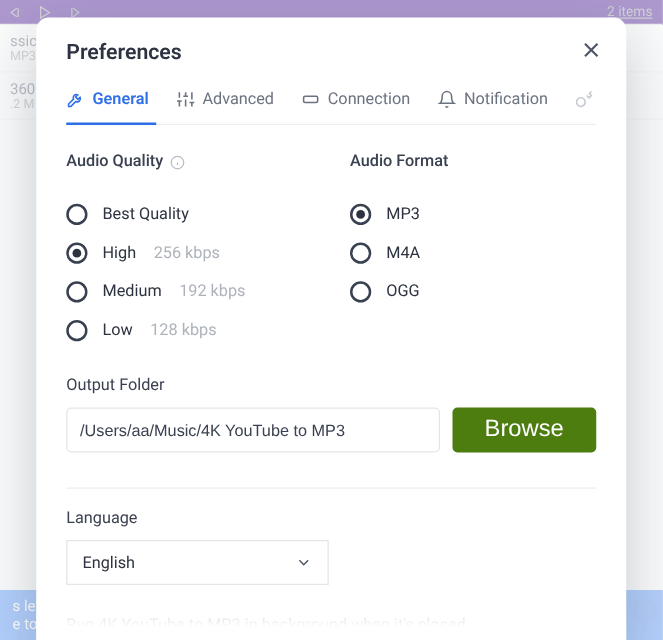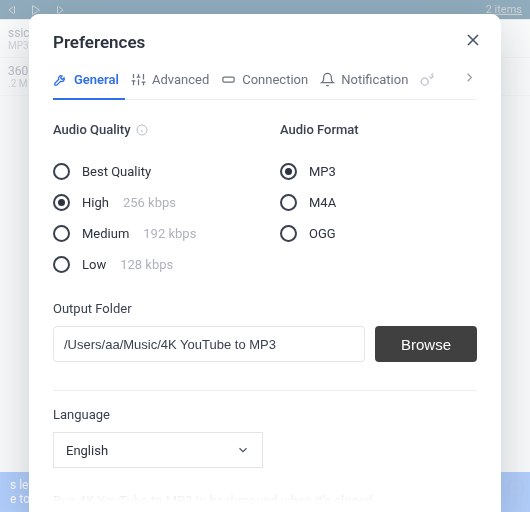--- a/index.html
+++ b/index.html
@@ -1,47 +1,47 @@
 <!DOCTYPE html>
 <html><head>
 <meta charset="utf-8">
 <style>
   * { box-sizing: border-box; margin: 0; padding: 0; }
   html, body { width: 530px; height: 512px; overflow: hidden; font-family: -apple-system, BlinkMacSystemFont, "Segoe UI", Roboto, sans-serif; }
   .bg { position: absolute; inset: 0; background: #f4f5f7; }
-  .bg-toolbar { position: absolute; top: 0; left: 0; right: 0; height: 20px; background: #0c4a6e; border-bottom: 1px solid #d8dadd; display:flex; align-items:center; padding:0 8px; color:#9aa0a8; font-size:11px;text-decoration:underline;}
+  .bg-toolbar { position: absolute; top: 0; left: 0; right: 0; height: 20px; background: #4c1d95; border-bottom: 1px solid #d8dadd; display:flex; align-items:center; padding:0 8px; color:#9aa0a8; font-size:11px;text-decoration:underline;}
   .bg-toolbar .spacer{flex:1}
   .bg-list { position:absolute; top:20px; left:0; right:0; bottom:0; font-size:12px; color:#6b7280;}
   .bg-row { padding:6px 8px; border-bottom:1px solid #e8eaec;}
   .bg-row .sub{font-size:10px; color:#a0a5ad;}
   .bg-banner { position:absolute; left:0; right:0; bottom:0; height:40px; background:#4e8ef7; color:#fff; font-size:12px; display:flex; align-items:center; padding:0 10px; opacity:.95;}
   .bg-gear { position:absolute; right:4px; bottom:14px; width:20px; height:20px; color:#5f8fe8;}
   .modal-wrap { position:absolute; inset:0; display:flex; align-items:flex-start; justify-content:center; background:rgba(255,255,255,.55); }
   .modal { margin-top:14px; width:472px; height:508px; background:#fff; border-radius:10px; box-shadow:0 14px 48px rgba(20,30,50,.22); padding:18px 24px 0 24px; position:relative; overflow:hidden;}
   .modal h1 { font-size:17px; font-weight:600; color:#2d3340; }
   .close { position:absolute; top:16px; right:18px; width:20px; height:20px; color:#4b5563; cursor:pointer;}
-  .tabs { display:flex; align-items:center; gap:12px; margin-top:18px; border-bottom:1px solid #eceef1; position:relative; padding-bottom:10px;}
+  .tabs { display:flex; align-items:center; gap:22px; margin-top:18px; border-bottom:1px solid #eceef1; position:relative; padding-bottom:10px;}
   .tab { display:flex; align-items:center; gap:6px; font-size:13px; color:#6b7280; cursor:pointer; white-space:nowrap;}
   .tab.active { color:#2f6fe8; font-weight:600; }
   .underline { position:absolute; left:0; bottom:-1px; width:72px; height:2px; background:#2f6fe8;}
   .tabs .chev { margin-left:auto; color:#9aa0a8;}
   .tab svg, .tabs .chev svg, .tabs .key svg { width:15px; height:15px; }
   .section { display:flex; gap:30px; margin-top:22px;}
   .col { flex:1; }
   .col h3 { font-size:13px; font-weight:500; color:#3a4150; display:flex; align-items:center; gap:5px;}
   .info-i { width:12px; height:12px; color:#b7bdc6;}
   .radios { margin-top:26px; display:flex; flex-direction:column; gap:14px;}
   .radio { display:flex; align-items:center; gap:12px; font-size:13px; color:#2d3340; cursor:pointer;}
   .rc { width:17px; height:17px; border-radius:50%; border:2px solid #394150; position:relative; flex-shrink:0; }
   .rc.sel::after { content:""; position:absolute; inset:3px; background:#2d3340; border-radius:50%; }
   .radio .muted { color:#aeb3bb; margin-left:2px;}
   .out-label { margin-top:28px; font-size:13px; color:#3a4150;}
   .out-row { display:flex; gap:10px; margin-top:10px;}
   .out-input { flex:1; height:36px; border:1px solid #e2e5ea; border-radius:4px; padding:0 10px; font-size:13px; color:#3a4150; background:#fff;}
-  .browse { height:36px; padding:0 26px; background:#404040; color:#fff; border:none; border-radius:4px; font-size:15px; cursor:pointer;}
+  .browse { height:36px; padding:0 26px; background:#4d7c0f; color:#fff; border:none; border-radius:4px; font-size:19px; cursor:pointer;}
   .divider { height:1px; background:#eceef1; margin-top:28px;}
   .lang-label { margin-top:16px; font-size:13px; color:#3a4150;}
   .select { margin-top:10px; width:210px; height:36px; border:1px solid #e2e5ea; border-radius:0; padding:0 12px; display:flex; align-items:center; justify-content:space-between; font-size:13px; color:#2d3340; cursor:pointer;}
   .select svg{width:14px;height:14px;color:#4b5563;}
   .fade { position:absolute; left:0; right:0; bottom:0; height:50px; background:linear-gradient(180deg, rgba(255,255,255,0), #fff 60%); pointer-events:none;}
   .bgopt { position:absolute; left:24px; right:24px; bottom:14px; font-size:13px; color:#9ea4ad;}
   .icon{display:inline-flex;}
 </style>
 </head>
 <body>

